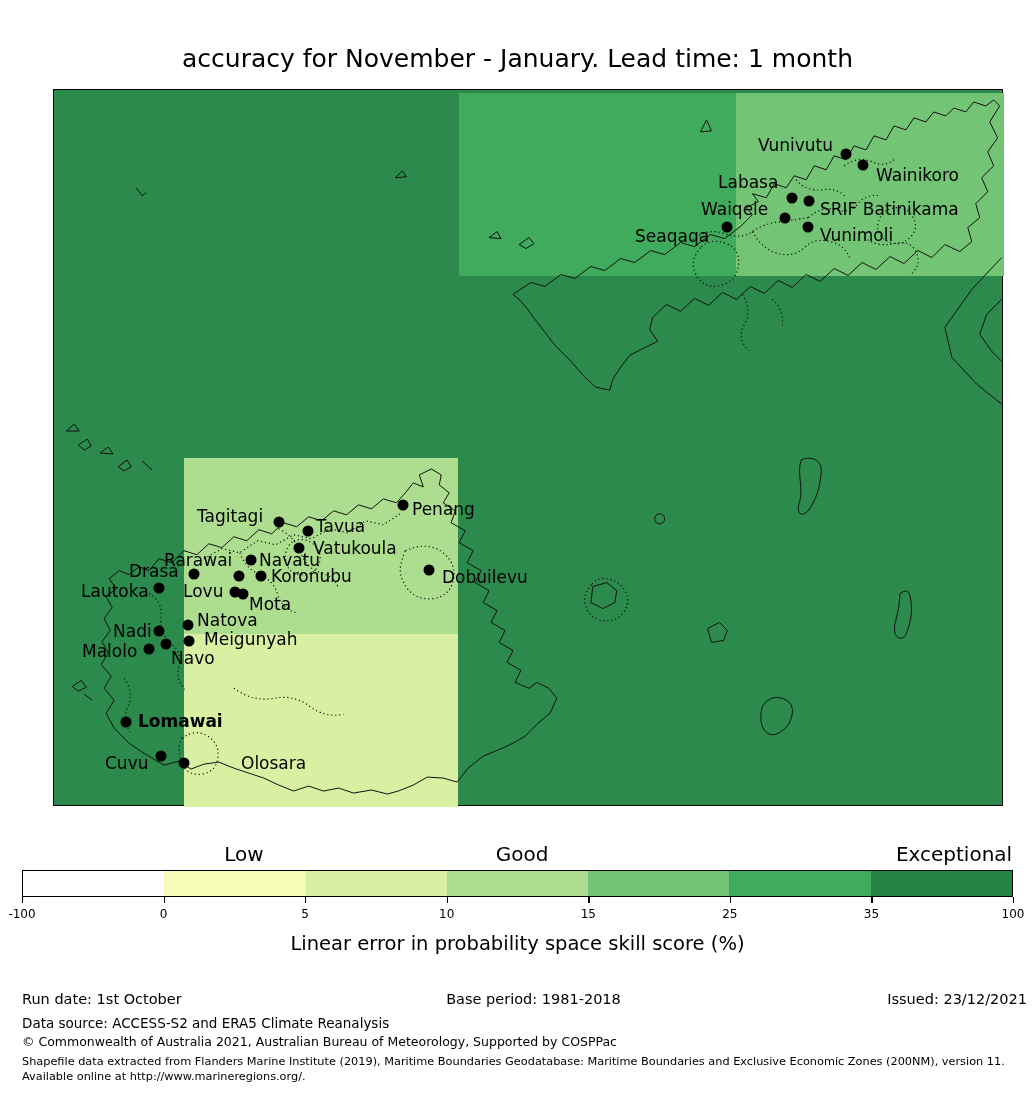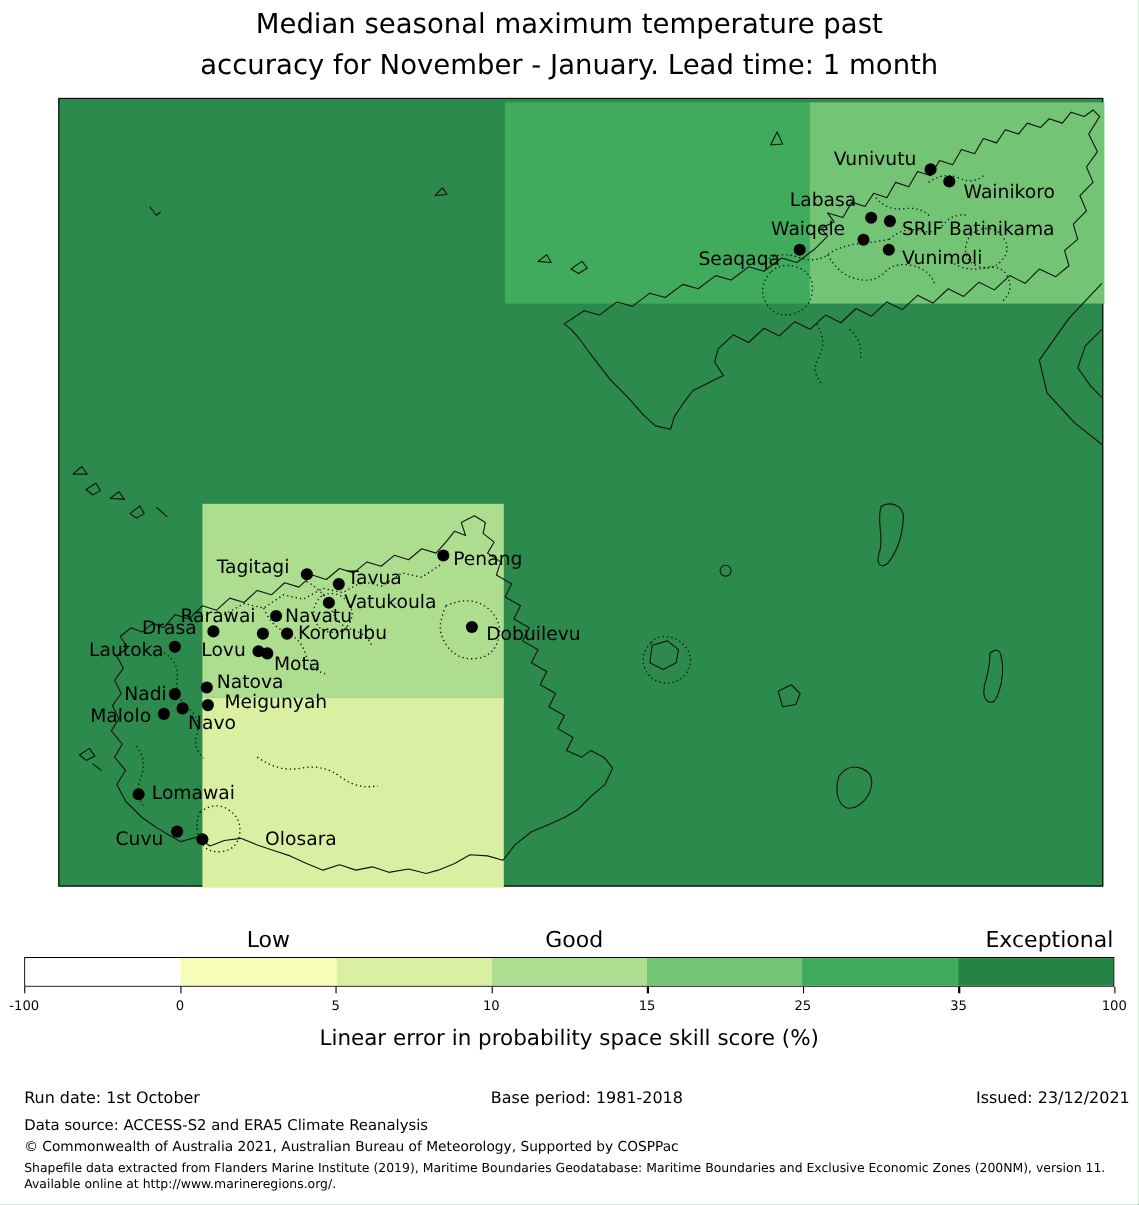--- a/index.html
+++ b/index.html
@@ -33,21 +33,20 @@
   #foot-issued{right:8px;top:991px;font-size:14.5px;}
   #foot-source{left:22px;top:1015px;font-size:13.5px;}
   #foot-copy{left:22px;top:1034px;font-size:12.5px;}
   #foot-shape{left:22px;top:1054px;width:988px;font-size:11.3px;line-height:15px;}
 </style>
 </head>
 <body>
 
 <div id="page">
 
-  <div class="title-line" id="title-line1">Median seasonal maximum temperature past</div>
   <div class="title-line" id="title-line2">accuracy for November - January. Lead time: 1 month</div>
 
   <div id="map" style="background: rgb(43, 138, 76);">
     <div id="regions-layer">
         <div class="region" style="left: 405px; top: 3px; width: 277px; height: 183px; background: rgb(65, 171, 93);"></div>
         <div class="region" style="left: 682px; top: 3px; width: 268px; height: 183px; background: rgb(116, 196, 118);"></div>
         <div class="region" style="left: 130px; top: 368px; width: 274px; height: 176px; background: rgb(173, 221, 142);"></div>
         <div class="region" style="left: 130px; top: 544px; width: 274px; height: 173px; background: rgb(217, 240, 163);"></div>
       </div>
 
@@ -149,21 +148,21 @@
         <div class="loc-label" style="left: 59px; top: 532px;">Nadi</div>
         <div class="loc-dot" style="left: 135px; top: 551px;"></div>
         <div class="loc-label" style="left: 150px; top: 540px;">Meigunyah</div>
         <div class="loc-dot" style="left: 95px; top: 559px;"></div>
         <div class="loc-label" style="left: 28px; top: 552px;">Malolo</div>
         <div class="loc-dot" style="left: 112px; top: 554px;"></div>
         <div class="loc-label" style="left: 117px; top: 559px;">Navo</div>
         <div class="loc-dot" style="left: 375px; top: 480px;"></div>
         <div class="loc-label" style="left: 388px; top: 478px;">Dobuilevu</div>
         <div class="loc-dot" style="left: 72px; top: 632px;"></div>
-        <div class="loc-label" style="left: 84px; top: 622px;">Lomawai</div>
+        <div class="loc-label" style="left: 84px; top: 622px; font-weight: bold;">Lomawai</div>
         <div class="loc-dot" style="left: 107px; top: 666px;"></div>
         <div class="loc-label" style="left: 51px; top: 664px;">Cuvu</div>
         <div class="loc-dot" style="left: 130px; top: 673px;"></div>
         <div class="loc-label" style="left: 143px; top: 664px; margin-left: 44px;">Olosara</div>
       </div>
   </div>
 
   <div id="cat-labels">
       <div class="cat-label" style="left: 244px; top: 842px;">Low</div>
       <div class="cat-label" style="left: 522px; top: 842px;">Good</div>

